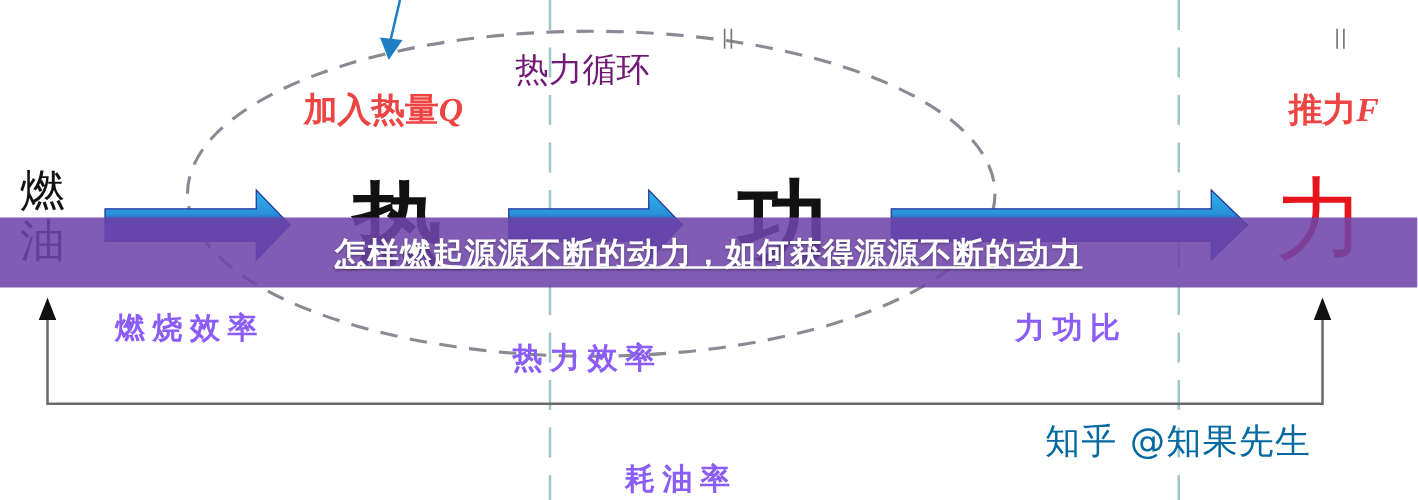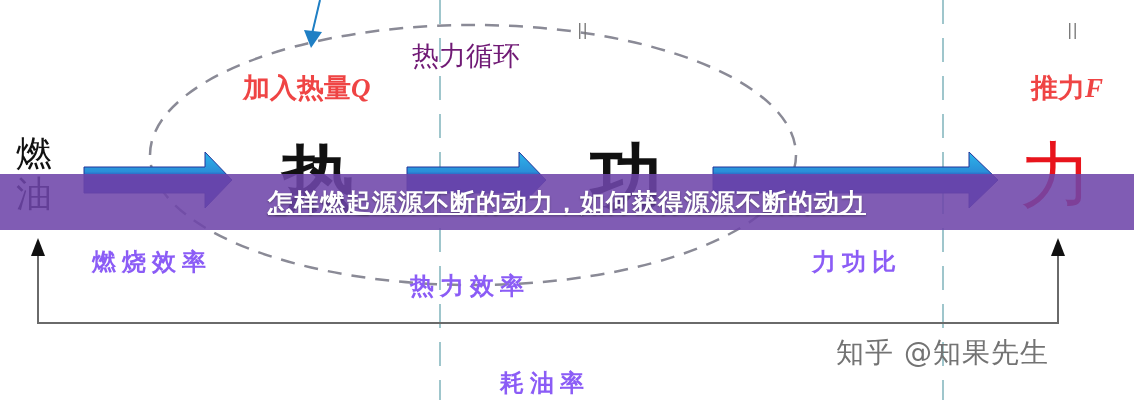--- a/index.html
+++ b/index.html
@@ -8,21 +8,21 @@
   svg.diagram { position: absolute; left: 0; top: 0; }
   .lbl { position: absolute; white-space: nowrap; }
   .black-lbl { color: #ef4444; font-size: 27px; font-weight: bold; font-family: "DejaVu Serif", "Liberation Serif", serif; }
   .black-lbl i { font-family: "Liberation Serif", serif; font-style: italic; }
   .green-lbl { color: #701a75; font-size: 27px; font-family: "DejaVu Sans", sans-serif; }
   .red-lbl { color: #8b5cf6; font-size: 24px; font-weight: bold; letter-spacing: 6px; font-family: Liberation Mono, monospace; }
   .big-char { font-size: 72px; font-weight: bold; font-family: "DejaVu Sans", sans-serif; color: #111; }
   .big-red { color: #e8141c; font-family: "DejaVu Sans", sans-serif; font-size: 72px; }
   .fuel { color: #111; font-size: 36px; font-family: "DejaVu Sans", sans-serif; line-height: 40px; }
   .eq { color: #777; font-size: 16px; font-family: "DejaVu Sans", sans-serif; }
-  .watermark { color: #737373; font-size: 28px; font-family: "DejaVu Sans", sans-serif; letter-spacing: 1px; }
+  .watermark { color: #0369a1; font-size: 28px; font-family: "DejaVu Sans", sans-serif; letter-spacing: 1px; }
   .banner { position: absolute; left: 0; top: 174px; width: 1134px; height: 56px; background: rgba(110, 70, 170, 0.88); display: flex; align-items: center; justify-content: center; }
   .banner-title { color: #ffffff; font-size: 25px; font-weight: bold; font-family: "DejaVu Sans", sans-serif; letter-spacing: 1px; text-shadow: 0 1px 2px rgba(0,0,0,0.35); text-decoration: underline; }
 </style>
 </head>
 <body>
 
 <div class="stage">
 
   <svg class="diagram" width="1134" height="400" viewBox="0 0 1134 400">
     <defs>

